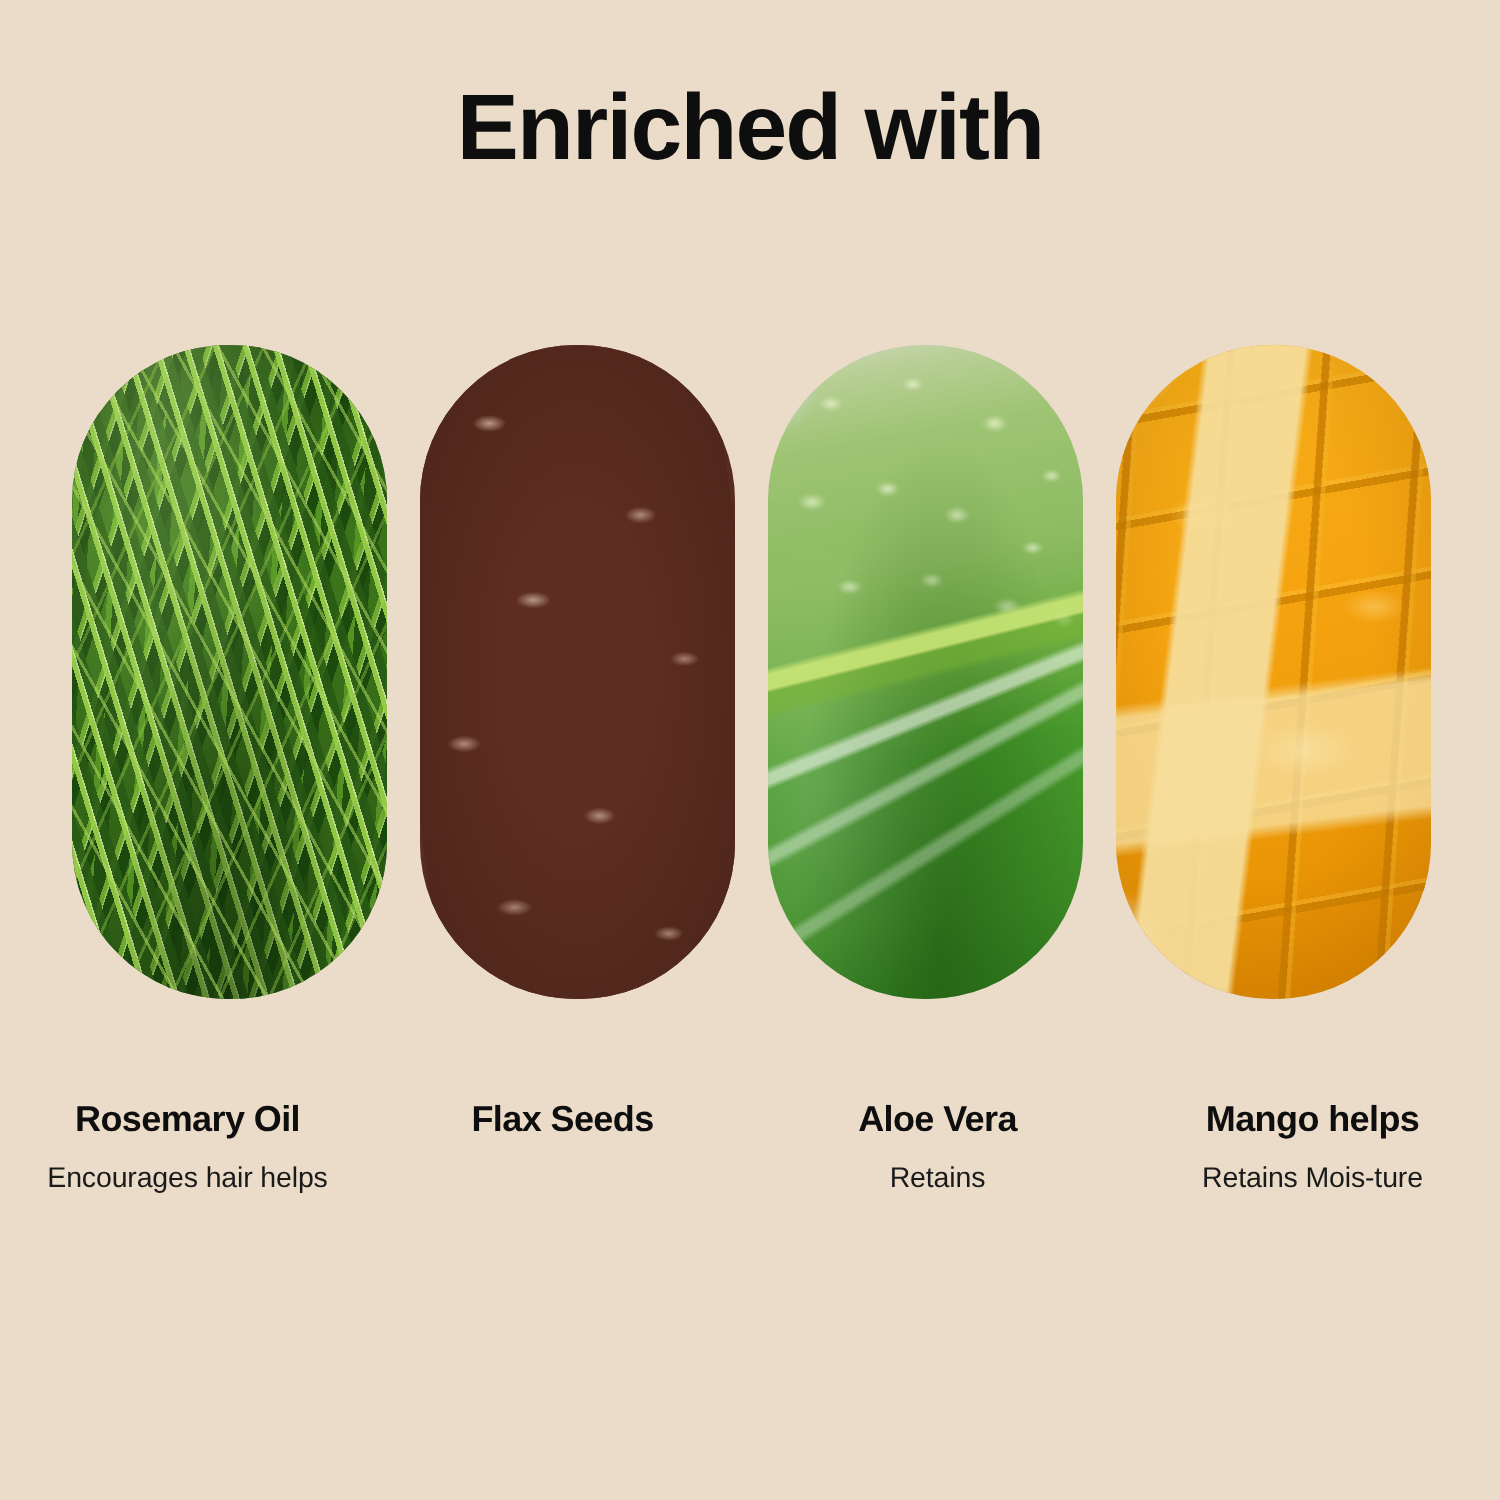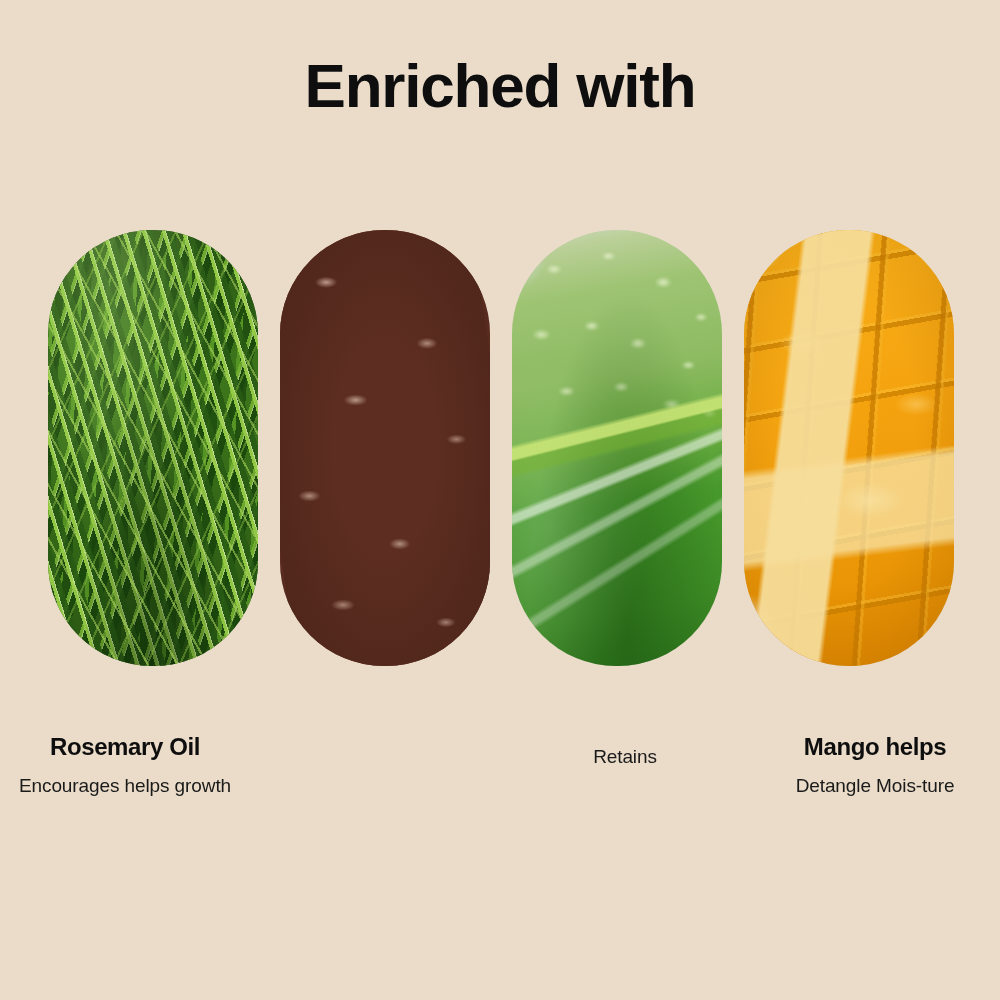--- a/index.html
+++ b/index.html
@@ -325,30 +325,32 @@
     <div class="card">
       <div class="art art-mango"></div>
     </div>
 
   </div>
 
   <div class="captions">
 
     <div class="caption">
       <div class="name">Rosemary Oil</div>
-      <div class="desc">Encourages helps growth</div>
+      <div class="desc">Encourages hair helps</div>
     </div>
 
     <div class="caption">
+      <div class="name">Flax Seeds</div>
     </div>
 
     <div class="caption">
+      <div class="name">Aloe Vera</div>
       <div class="desc">Retains</div>
     </div>
 
     <div class="caption">
       <div class="name">Mango helps</div>
-      <div class="desc">Detangle Mois-ture</div>
+      <div class="desc">Retains Mois-ture</div>
     </div>
 
   </div>
 
 </div>
 
 </body></html>

